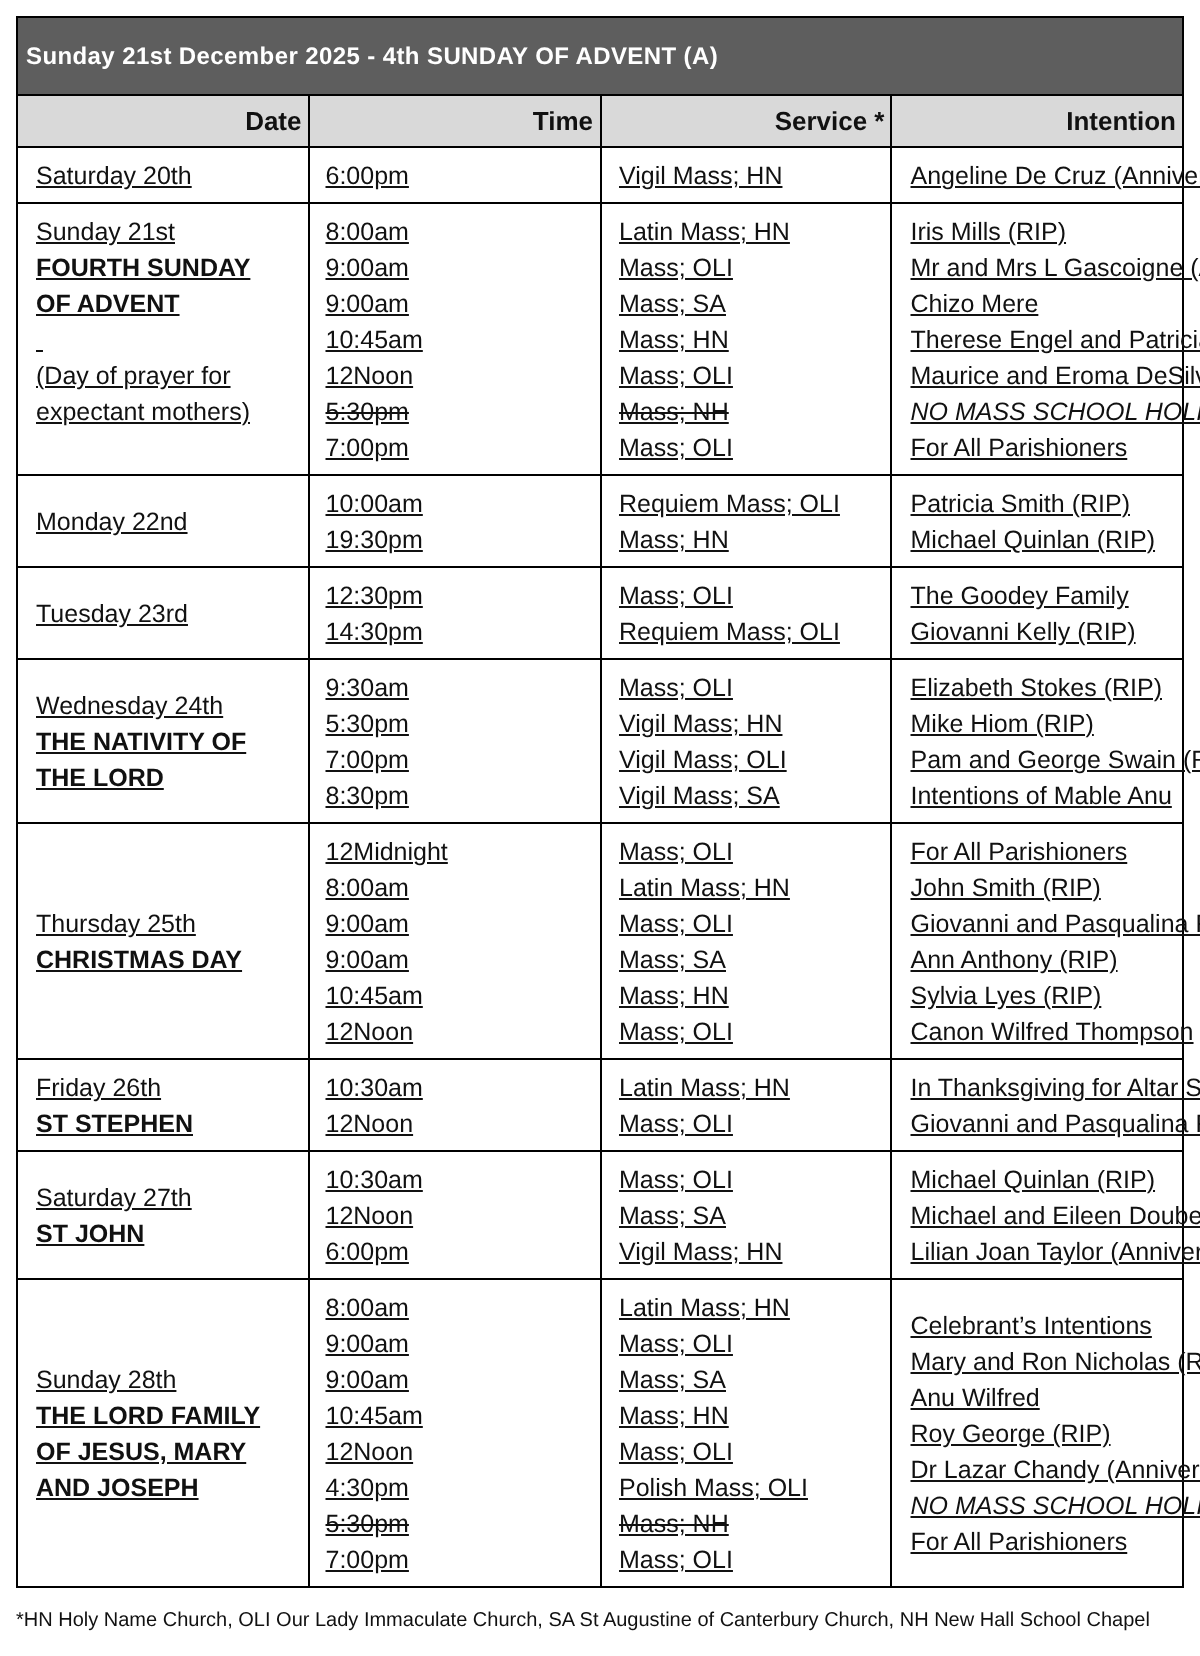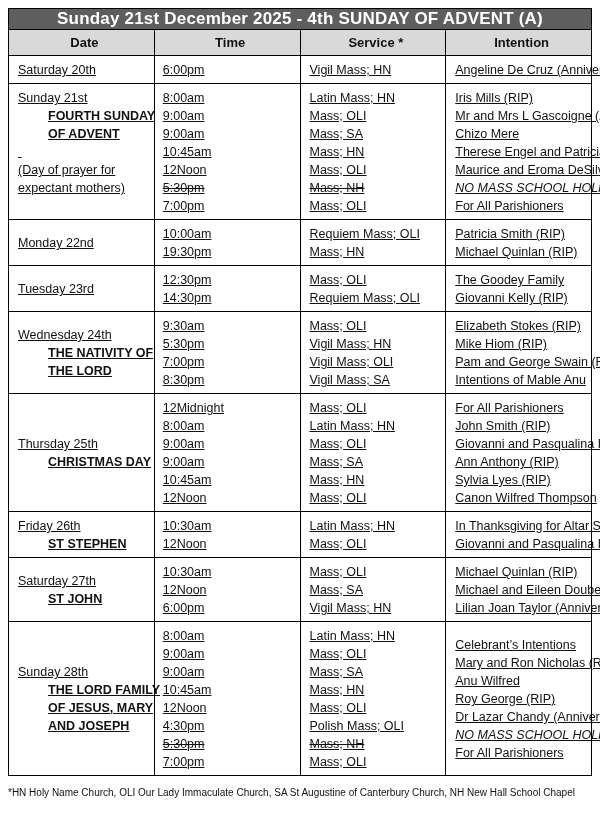--- a/index.html
+++ b/index.html
@@ -21,50 +21,50 @@
   .page{padding:8px 8px 0 8px;}
   table{
     border-collapse:collapse;
     width:584px;
     table-layout:fixed;
   }
   th,td{border:1px solid var(--border);}
   .title-bar{
     background:var(--title-bg);
     color:var(--title-fg);
-    font-size:17px;
+    font-size:12px;
     font-weight:bold;
-    text-align:center;
-    padding:0 4px;
+    text-align:left;
+    padding:12px 4px;
     letter-spacing:0.2px;
   }
   .col-header-row th{
     background:var(--header-bg);
-    text-align:center;
+    text-align:right;
     font-size:13px;
     font-weight:bold;
     padding:5px 3px 5px 9px;
   }
   .col-date{width:125px;}
   .col-time{width:73px;}
   .col-service{width:128px;}
   td{
     vertical-align:top;
     font-size:12.5px;
     padding:5px 2px 4px 9px;
     text-decoration:underline;
   }
   td.time-cell{padding-left:8px;margin-left:10px;}
   td.valign-middle{vertical-align:middle;}
   .line{
     line-height:18px;
     min-height:18px;
     white-space:nowrap;
   }
-  .bold{font-weight:bold;margin-left:30px;}
+  .bold{font-weight:bold;}
   .struck{text-decoration:line-through;}
   .italic{font-style:italic;}
   .footnote{
     font-size:10px;
     margin-top:11px;
     padding-left:0;
     white-space:nowrap;
   }
 </style>
 </head>

